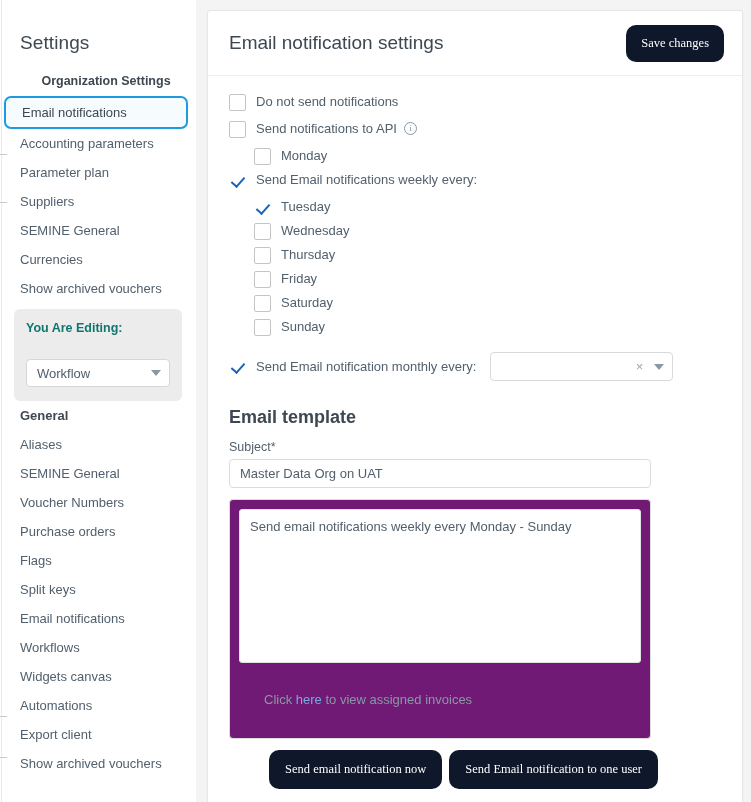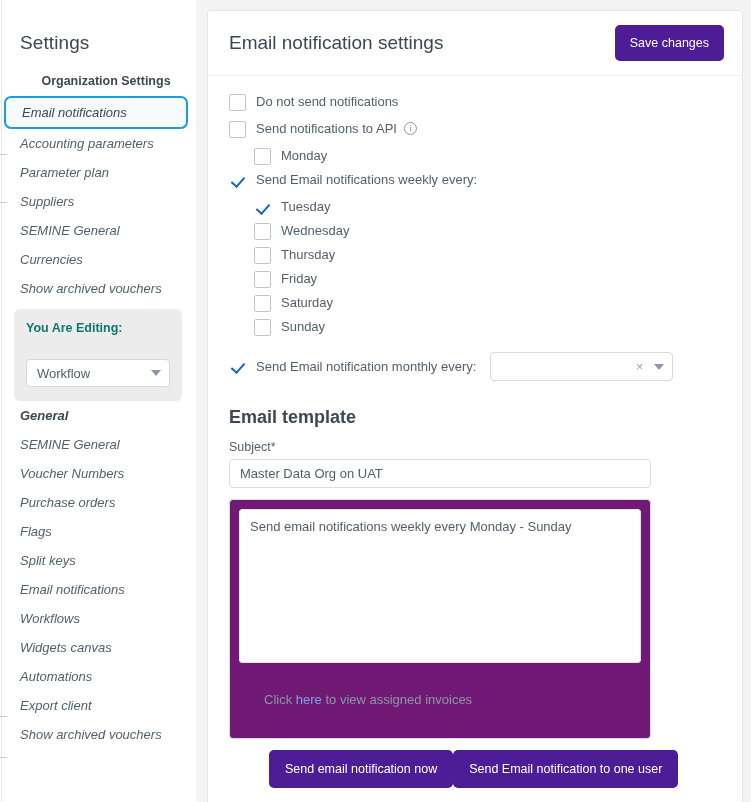--- a/index.html
+++ b/index.html
@@ -53,21 +53,20 @@
     padding: 20px 0 8px 16px;
     text-align: center;
   }
   .nav-item {
     font-size: 13px;
     color: #52606d;
     padding: 6px 0 6px 20px;
     line-height: 17px;
     cursor: pointer;
     white-space: nowrap;
-    font-style: italic;
   }
   .nav-item.bold { font-weight: bold; color: #3d4852; }
   .nav-item.selected {
     margin: 0 8px 0 4px;
     padding-left: 16px;
     border: 2px solid #1e9be0;
     border-radius: 7px;
     background: #f6fbfe;
     color: #3d4852;
   }
@@ -128,26 +127,26 @@
     justify-content: space-between;
     padding: 0 18px 0 21px;
     border-bottom: 1px solid #eeeeee;
   }
   .card-title {
     font-size: 19px;
     color: #3d4852;
     font-weight: 400;
   }
   .btn-primary {
-    background: #4c1d95;
+    background: #0f172a;
     color: #ffffff;
     border: none;
-    border-radius: 5px;
+    border-radius: 10px;
     font-size: 12.5px;
-    font-family: Liberation Sans, sans-serif;
+    font-family: Liberation Serif, serif;
     padding: 11px 15px;
     cursor: pointer;
   }
   .card-body { padding: 18px 21px 0 21px; }
 
   .check-row {
     display: flex;
     align-items: flex-start;
     margin-bottom: 10px;
     cursor: pointer;
@@ -256,21 +255,21 @@
     padding: 9px 10px;
     font-family: "Liberation Sans", sans-serif;
     outline: none;
   }
   .assigned-line {
     font-size: 13px;
     color: #8a98a5;
     padding: 25px 0 22px 25px;
   }
   .assigned-line a { color: #7aa7de; text-decoration: none; cursor: pointer; }
-  .btn-row { display: flex; margin-top: 11px; padding-left: 40px; }
+  .btn-row { display: flex; gap: 7px; margin-top: 11px; padding-left: 40px; }
   .btn-row .btn-primary { padding: 12px 16px; font-size: 12.5px; }
 </style>
 </head>
 <body>
 
 <div class="app">
 
   <aside class="sidebar">
     <div class="sidebar-edge"></div>
     <div class="tickmark" style="top:154px"></div>
@@ -308,20 +307,23 @@
     <div class="editing-box">
       <div class="editing-label">You Are Editing:</div>
       <div class="editing-select">
         <span>Workflow</span>
         <span class="caret"></span>
       </div>
     </div>
 
     <div class="nav-item bold">
       <span>General</span>
+    </div>
+    <div class="nav-item">
+      <span>Aliases</span>
     </div>
     <div class="nav-item">
       <span>SEMINE General</span>
     </div>
     <div class="nav-item">
       <span>Voucher Numbers</span>
     </div>
     <div class="nav-item">
       <span>Purchase orders</span>
     </div>

